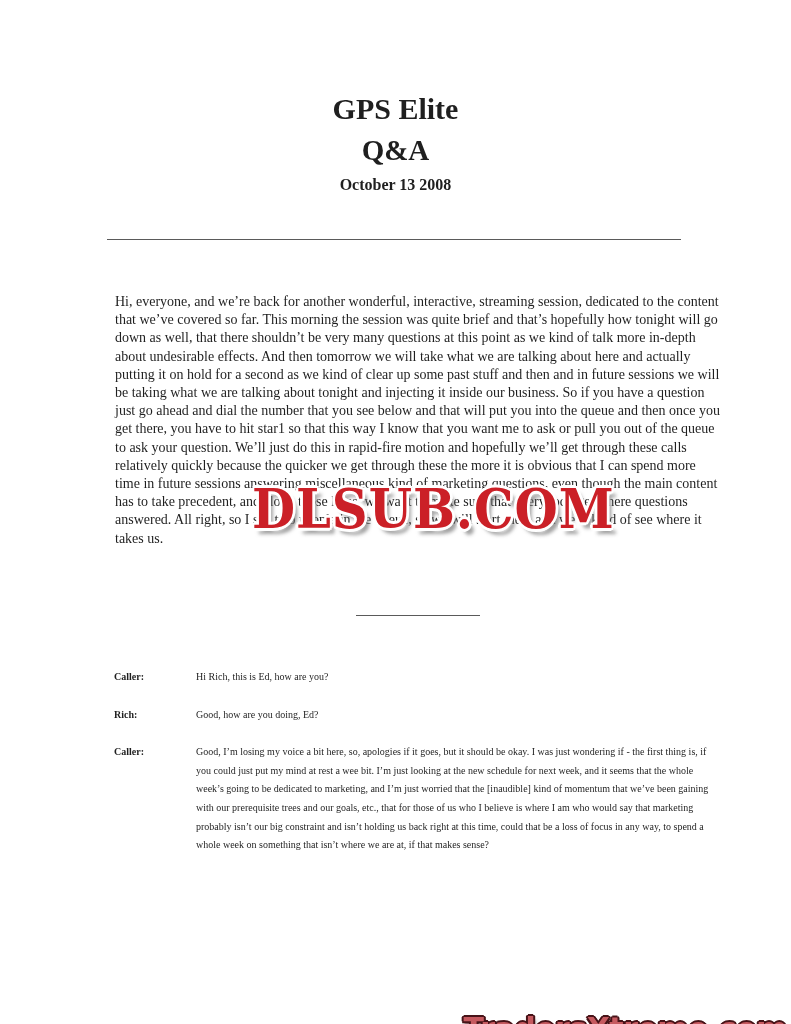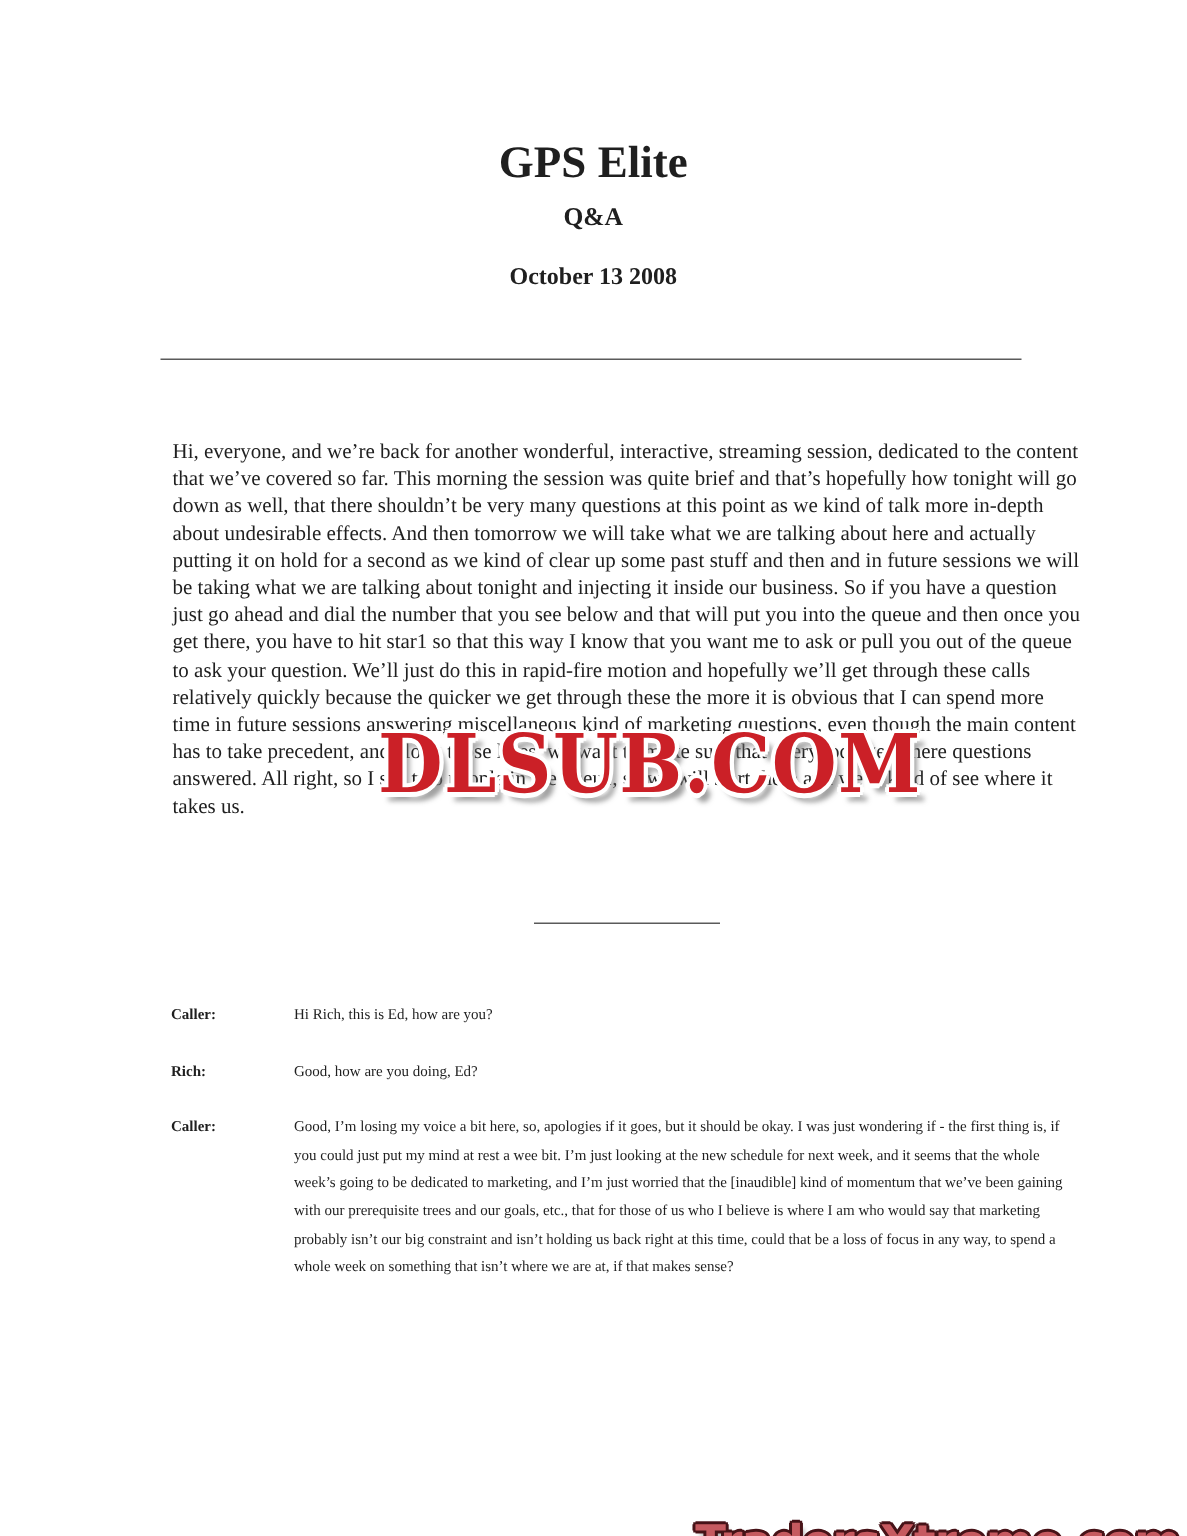--- a/index.html
+++ b/index.html
@@ -20,21 +20,21 @@
     font-weight:bold;font-size:40px;line-height:1;
     letter-spacing:-1px;
     background:linear-gradient(180deg,#3a3a3a 0%,#2e2c2c 42%,#5f4340 68%,#9c6e66 100%);
     -webkit-background-clip:text;background-clip:text;color:transparent;
     filter:drop-shadow(1px 1px 0 rgba(170,170,170,0.9));
   }
 
   
   .title-block{position:absolute;top:0;left:0;width:791px;text-align:center;}
   .title-main{position:absolute;top:94px;width:100%;font-size:30px;font-weight:bold;line-height:1;}
-  .title-sub{position:absolute;top:136px;width:100%;font-size:17px;font-weight:bold;line-height:1;}
+  .title-sub{position:absolute;top:136px;width:100%;font-size:29px;font-weight:bold;line-height:1;}
   .title-date{position:absolute;top:177px;width:100%;font-size:16px;line-height:1;font-weight:bold;}
 
   .rule-long{
     position:absolute;top:239px;left:107px;width:574px;height:0;
     border:none;border-top:1px solid #5a5a5a;margin:0;
   }
   .rule-short{
     position:absolute;top:615px;left:356px;width:124px;height:0;
     border:none;border-top:1px solid #5a5a5a;margin:0;
   }

